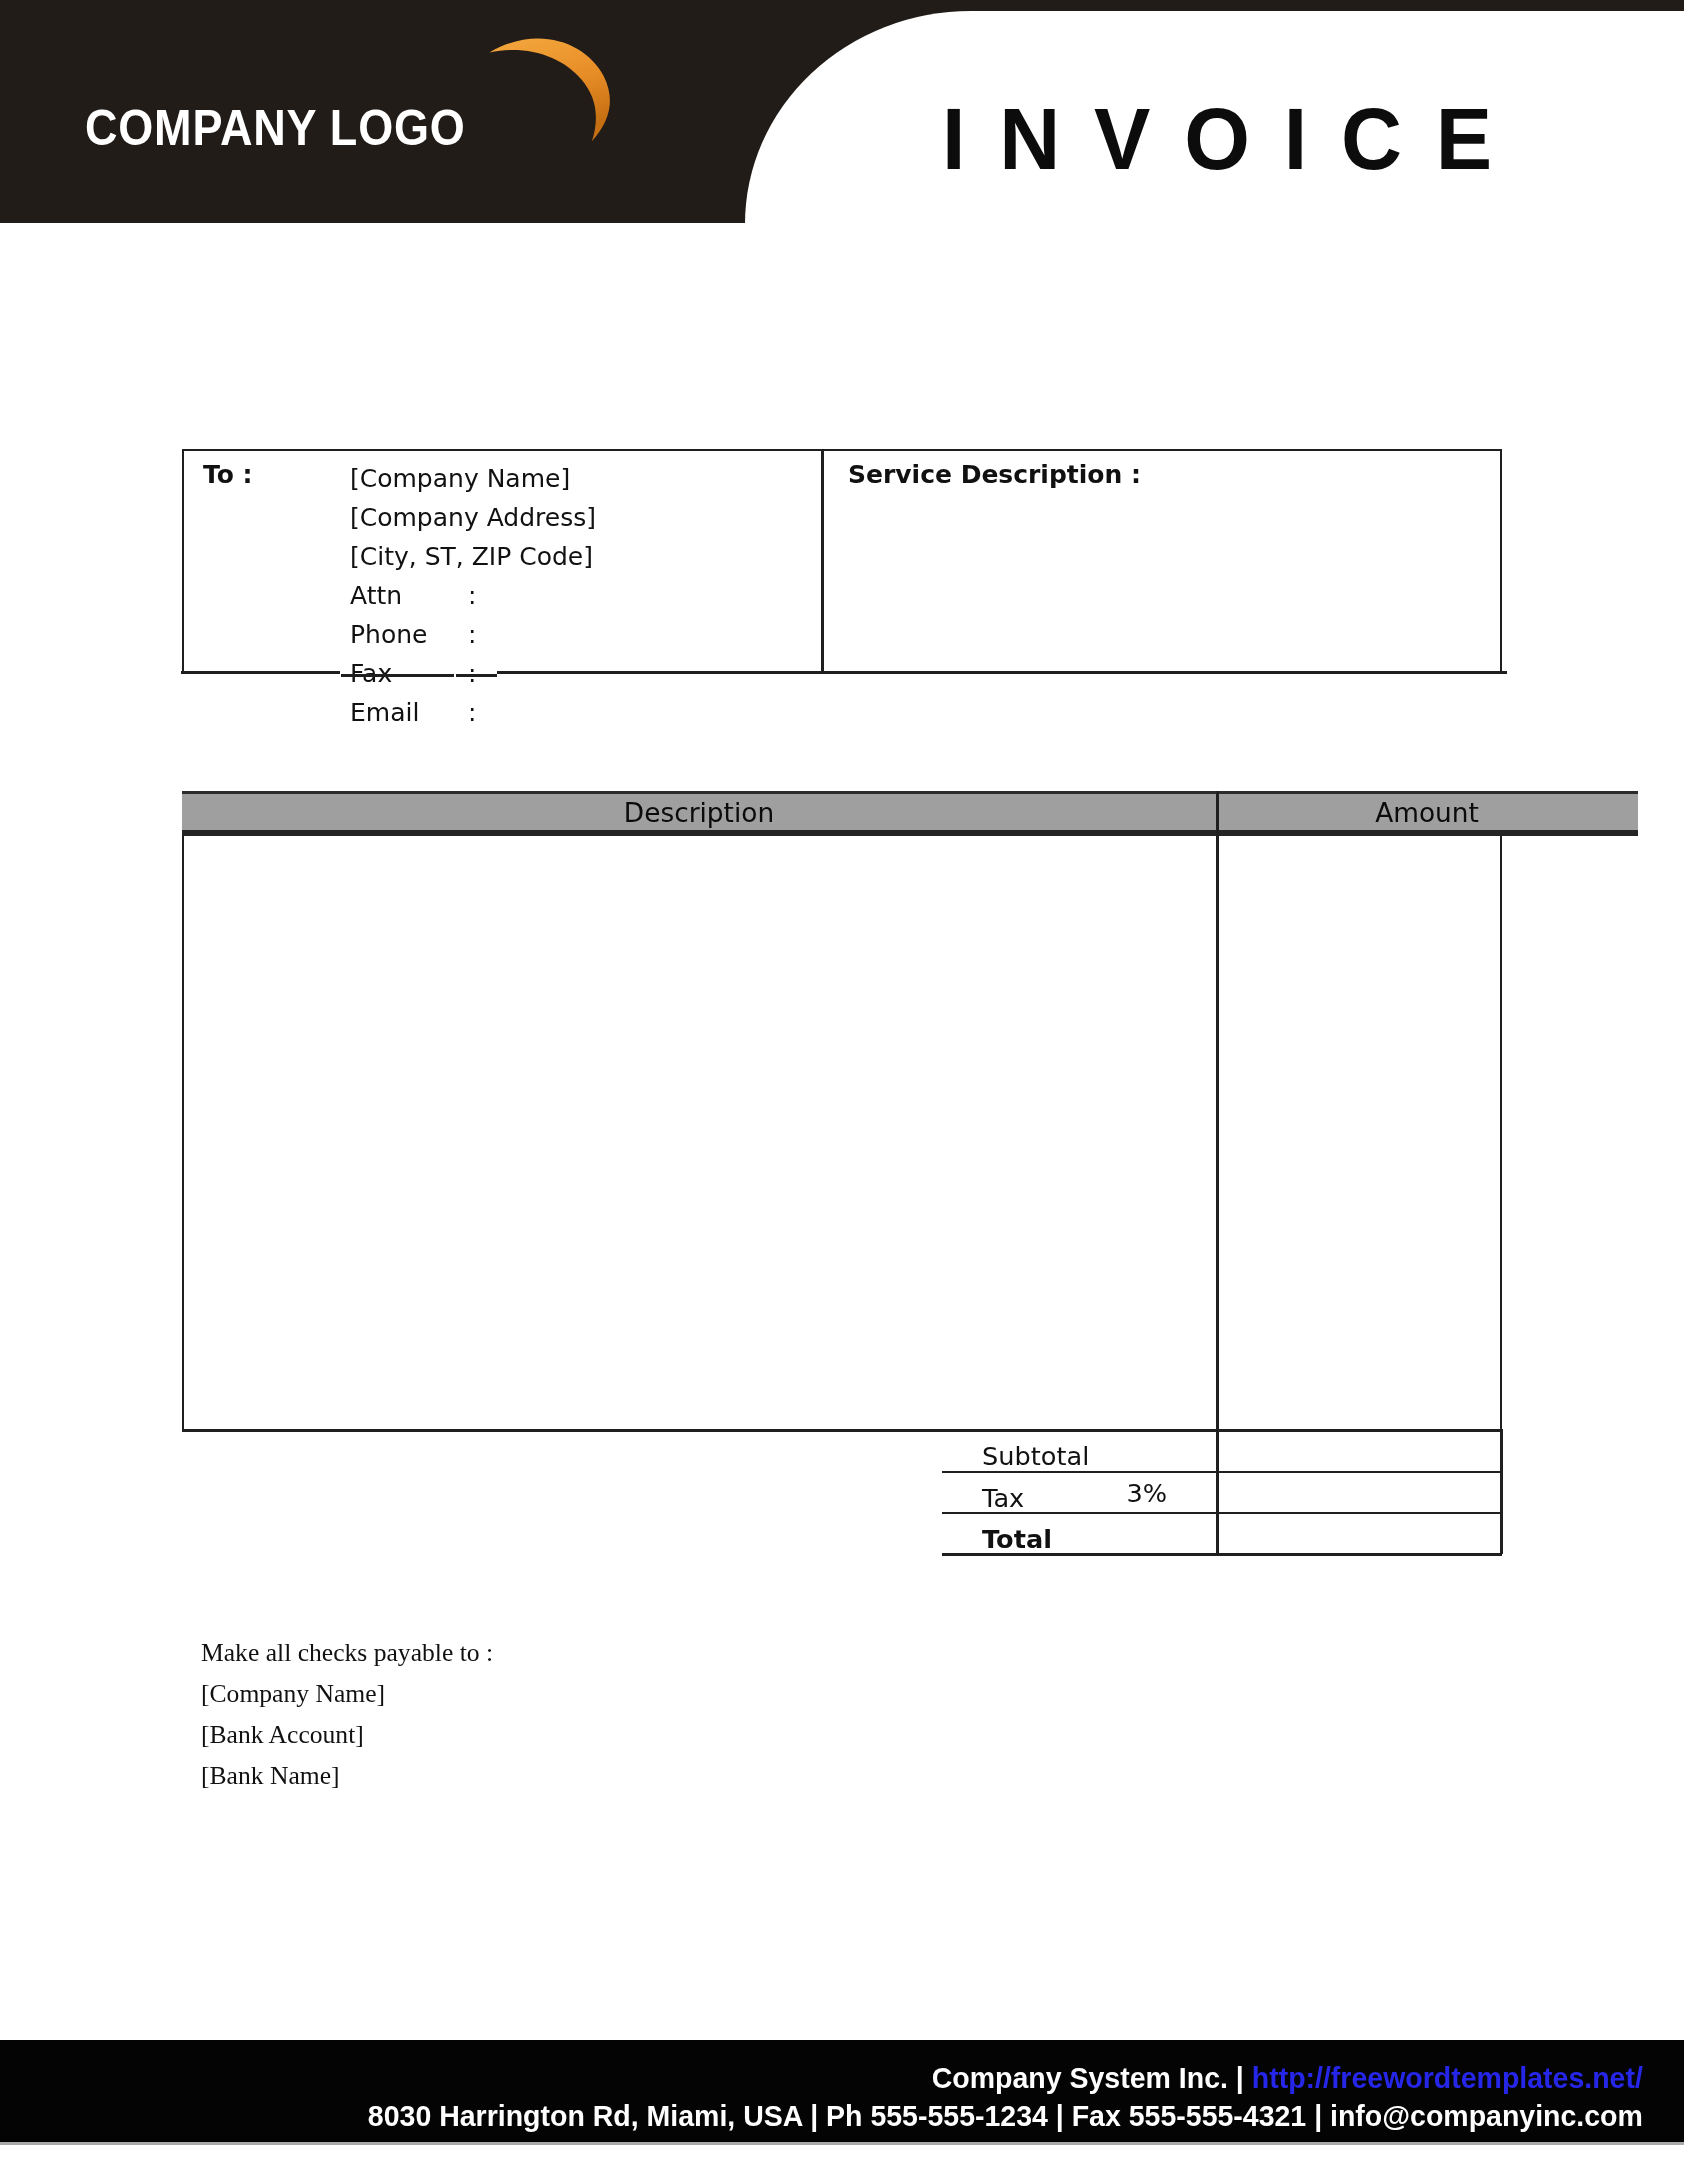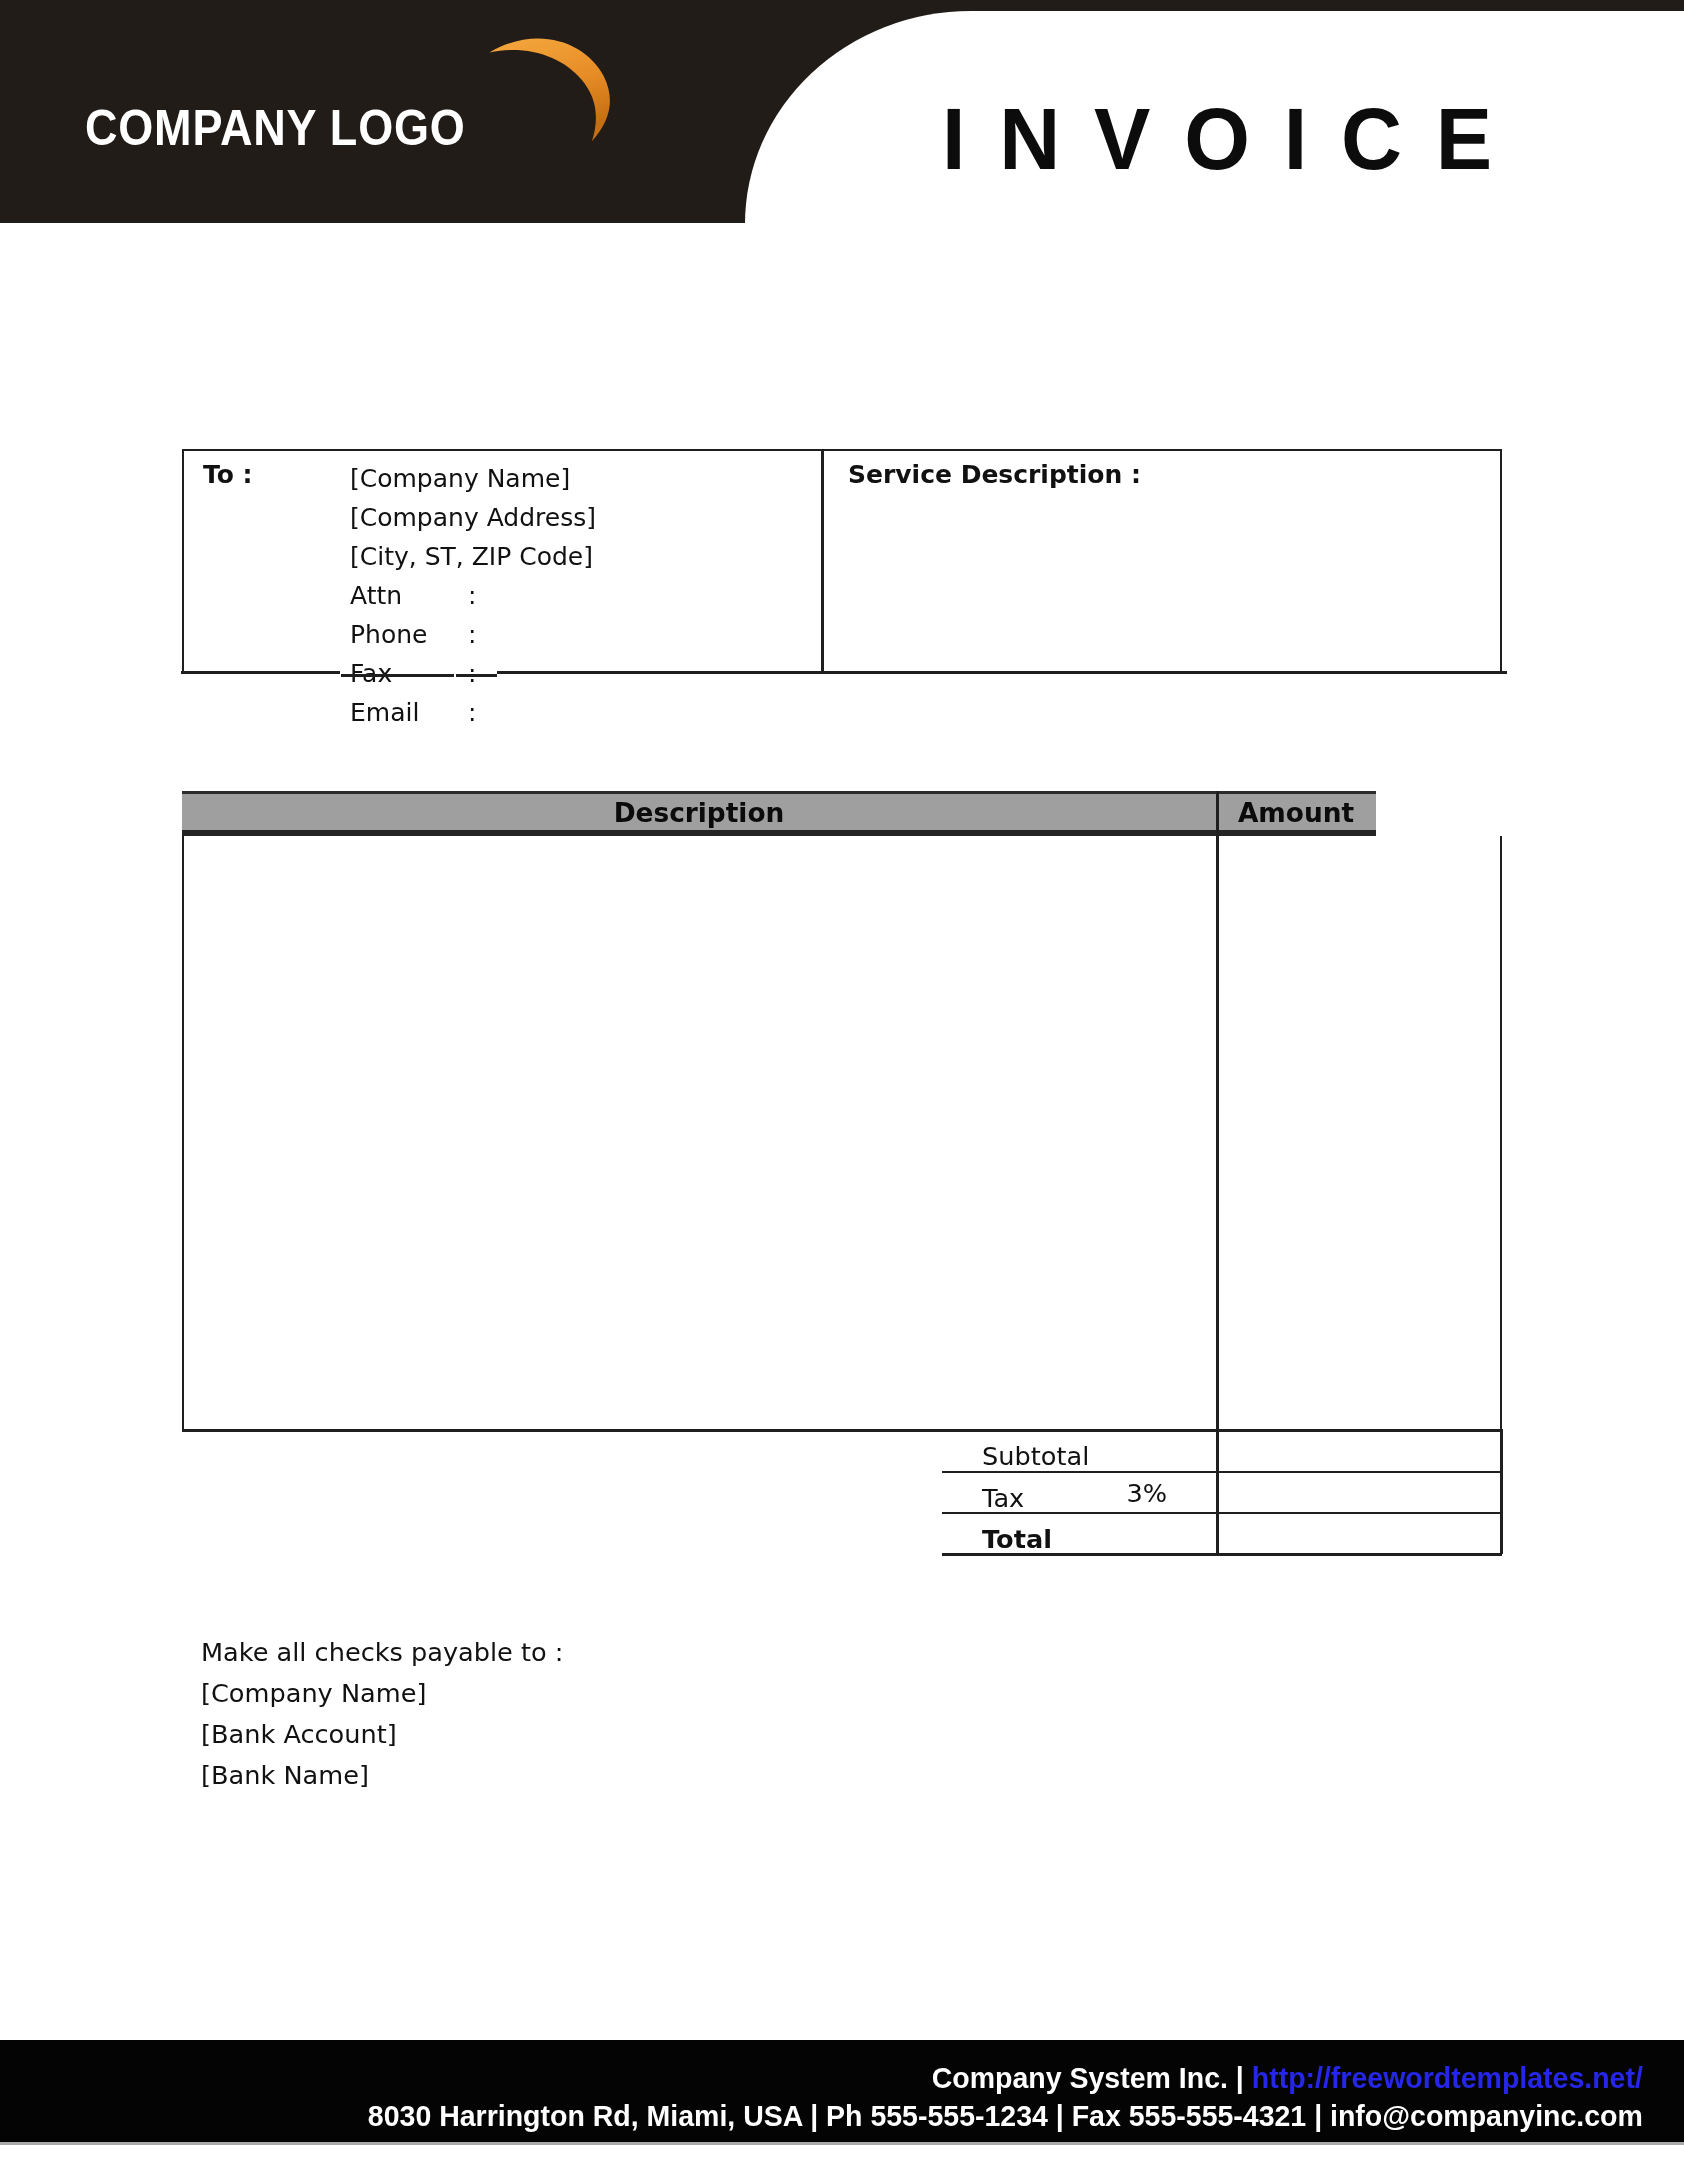--- a/index.html
+++ b/index.html
@@ -32,44 +32,44 @@
   .addr .line{line-height:39px;white-space:nowrap;}
   .c-label{display:inline-block;width:118px;}
   .service-label{position:absolute;left:664px;top:9.4px;font-weight:bold;}
   .bseg{position:absolute;height:2.6px;background:#1f1f1f;}
   .bseg1{left:-2.6px;bottom:-2.6px;width:159px;}
   .bseg2{left:157px;bottom:-6px;width:113px;}
   .bseg3{left:272px;bottom:-6px;width:41px;}
   .bseg4{left:313px;bottom:-2.6px;width:1010px;}
 
   
-  .tbl-header{position:absolute;left:182px;top:791px;width:1194px;height:45px;box-sizing:border-box;
+  .tbl-header{position:absolute;left:182px;top:791px;width:1456px;height:45px;box-sizing:border-box;
               background:var(--header_gray,#9f9f9f);border-top:3.4px solid #2b2b2b;border-bottom:6px solid #242424;
-              display:flex;font-size:26.4px;font-weight:bold;color:#0b0b0b;}
+              display:flex;font-size:26.4px;font-weight:normal;color:#0b0b0b;}
   .tbl-header .h-desc{width:1034px;display:flex;align-items:center;justify-content:center;}
   .tbl-header .h-amt{flex:1;display:flex;align-items:center;justify-content:center;}
   .tbl-body{position:absolute;left:182px;top:836px;width:1320px;height:593px;box-sizing:border-box;
             border-left:2.6px solid #1f1f1f;border-right:2.6px solid #1f1f1f;background:#fff;}
   .col-div{position:absolute;left:1216px;top:791px;width:2.6px;height:762px;background:#1f1f1f;z-index:2;}
   .hline{position:absolute;background:#1f1f1f;height:2.6px;z-index:1;}
   .hl-0{left:182px;top:1429px;width:1320px;}
   .hl-1{left:942px;top:1471px;width:560px;height:1.7px;}
   .hl-2{left:942px;top:1512px;width:560px;height:1.7px;}
   .hl-3{left:942px;top:1553px;width:560px;}
   .tbl-right-ext{position:absolute;left:1500px;top:1429px;width:2.6px;height:125px;background:#1f1f1f;}
   .tot-label{position:absolute;left:957px;width:256px;height:52px;display:flex;align-items:center;
              font-size:25.6px;z-index:2;margin-left:25px;}
   .tot-sub{top:1430px;}
   .tot-tax{top:1472px;}
   .tot-rate{position:absolute;left:1026px;top:1472px;width:141px;height:41px;display:flex;align-items:center;
             justify-content:flex-end;font-size:25.6px;z-index:2;}
   .tot-total{top:1513px;font-weight:bold;}
 
   
-  .payable{position:absolute;left:201px;top:1632px;font-size:25.6px;}
+  .payable{position:absolute;left:201px;top:1632px;font-size:25.6px;font-family:Liberation Serif, serif;}
   .payable .line{line-height:41px;white-space:nowrap;}
 
   
   .footer{position:absolute;left:0;top:2040px;width:1685px;height:102px;background:var(--footer_black,#040404);
           border-bottom:3.4px solid #a9a9a9;color:#fff;text-align:right;z-index:1;
           font-family:"Liberation Sans",sans-serif;font-weight:700;}
   .footer-inner{padding-top:20.4px;transform:scaleX(0.95);transform-origin:center top;}
   .f-line1{font-size:30px;line-height:36px;}
   .f-line2{font-size:30px;line-height:39px;}
   .f-link{color:var(--link_blue,#2626e8);text-decoration:none;}

